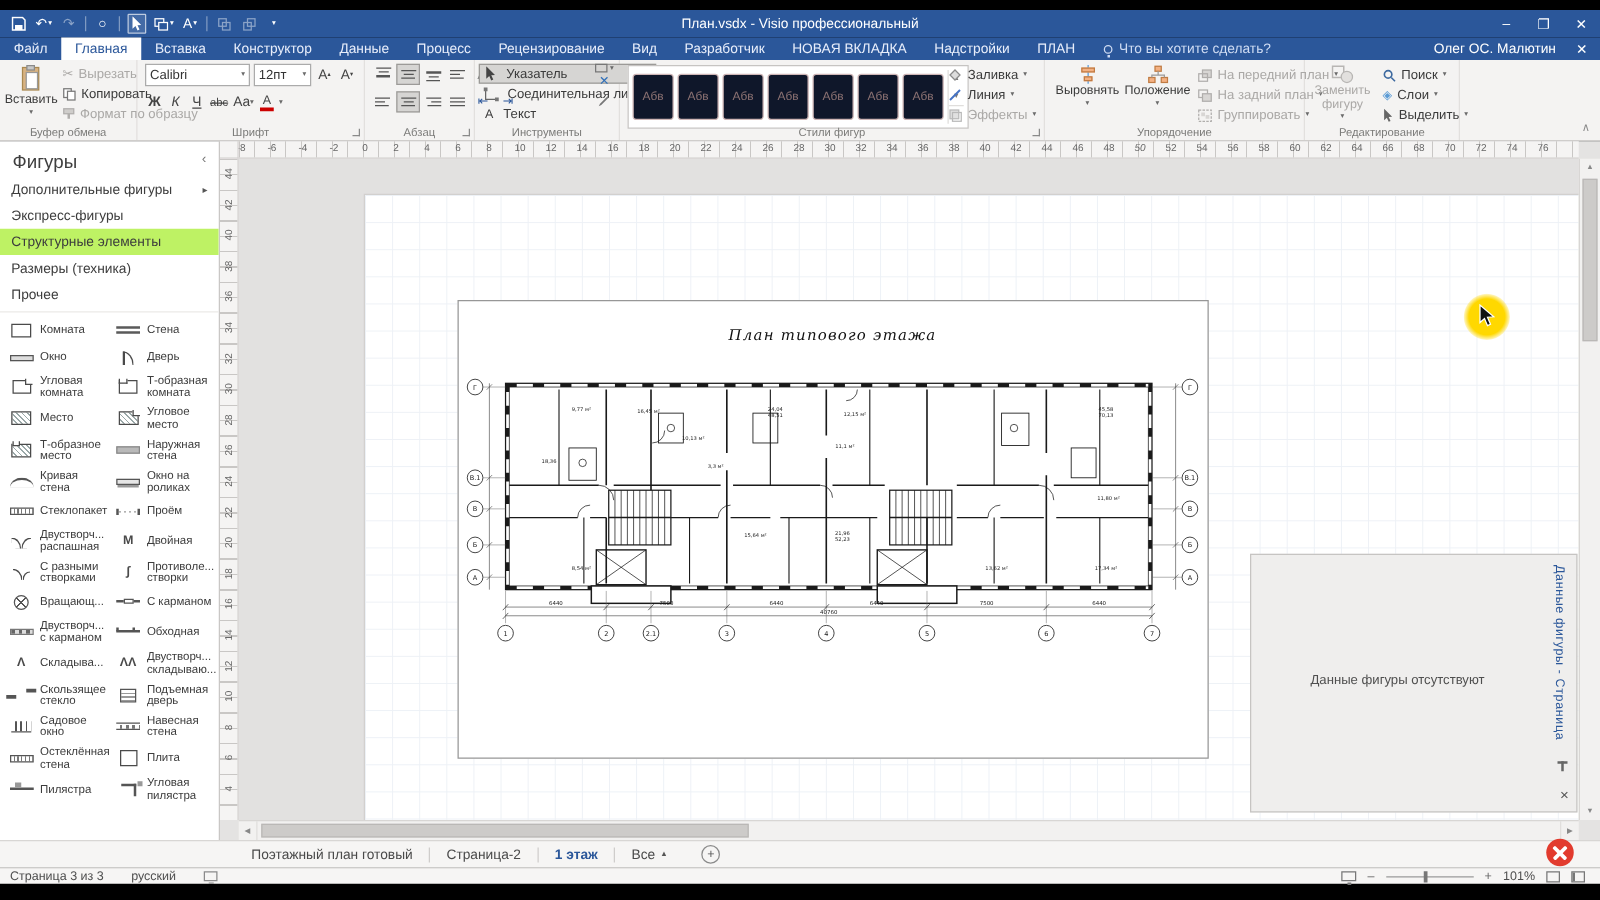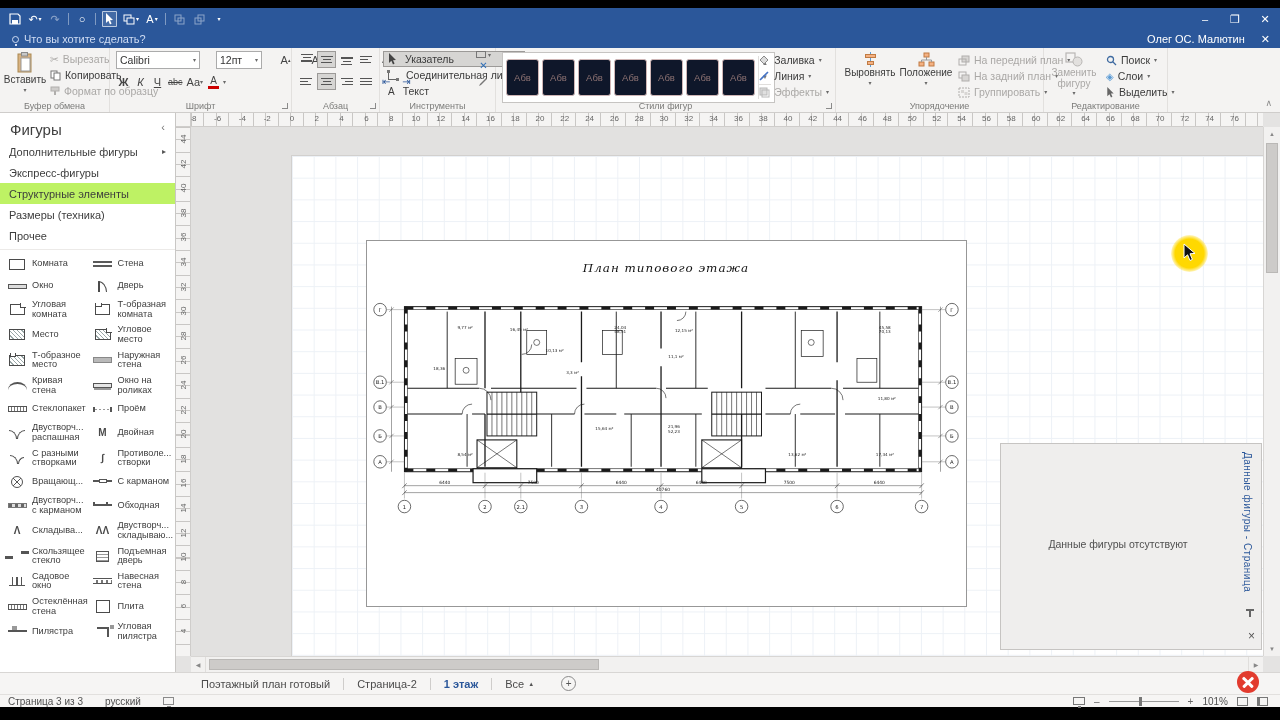--- a/index.html
+++ b/index.html
@@ -214,28 +214,43 @@
     <span class="qicon dim">
         <svg width="11" height="11">
           <rect x="4" y="1" width="6" height="6" fill="none" stroke="#fff"></rect>
           <rect x="1" y="4" width="6" height="6" fill="none" stroke="#fff"></rect>
         </svg>
       </span>
     <span class="qicon">
         <span style="font-size:6px">▾</span>
       </span>
   </div>
+  <span id="win-title">План.vsdx - Visio профессиональный</span>
   <div class="winbtns">
     <span class="winbtn">–</span>
     <span class="winbtn">❐</span>
     <span class="winbtn">✕</span>
   </div>
 </div>
 
 <div id="tabrow">
+  <div id="tabstrip">
+      <div class="tab">Файл</div>
+      <div class="tab active">Главная</div>
+      <div class="tab">Вставка</div>
+      <div class="tab">Конструктор</div>
+      <div class="tab">Данные</div>
+      <div class="tab">Процесс</div>
+      <div class="tab">Рецензирование</div>
+      <div class="tab">Вид</div>
+      <div class="tab">Разработчик</div>
+      <div class="tab">НОВАЯ ВКЛАДКА</div>
+      <div class="tab">Надстройки</div>
+      <div class="tab">ПЛАН</div>
+    </div>
   <div class="tlsearch">
     <span class="bulb"></span>
     <span>Что вы хотите сделать?</span>
   </div>
   <div class="account">
     <span>Олег ОС. Малютин</span>
     <span>✕</span>
   </div>
 </div>
 
@@ -268,21 +283,21 @@
             <rect x="1" y="1" width="8" height="4" fill="#cfcdcb" stroke="#b0aeac"></rect>
             <rect x="4" y="5" width="2" height="4" fill="#b0aeac"></rect>
           </svg>
           <span>Формат по образцу</span>
         </div>
     </div>
     <div class="glabel">Буфер обмена</div>
   </div>
 
   <div class="rgroup" style="left:110px;width:182px">
-    <div style="position:absolute;left:6px;top:3px;display:flex;gap:16px;align-items:center">
+    <div style="position:absolute;left:6px;top:3px;display:flex;gap:3px;align-items:center">
       <div class="sel" style="width:84px">
           <span>Calibri</span>
           <span class="caret">▾</span>
         </div>
       <div class="sel" style="width:46px">
           <span>12пт</span>
           <span class="caret">▾</span>
         </div>
       <span class="fbtn">А<sup style="font-size:5px">▴</sup></span>
       <span class="fbtn">А<sup style="font-size:5px">▾</sup></span>

